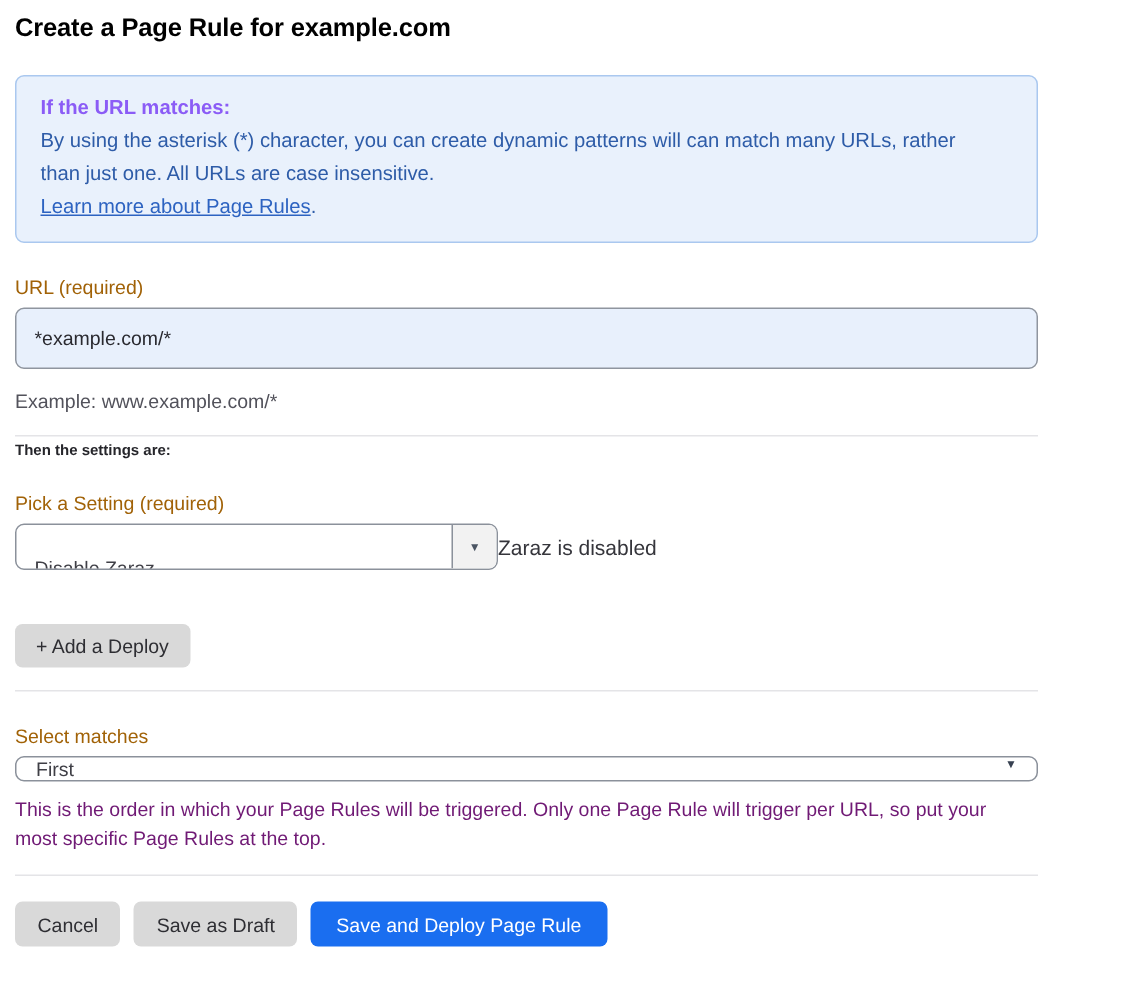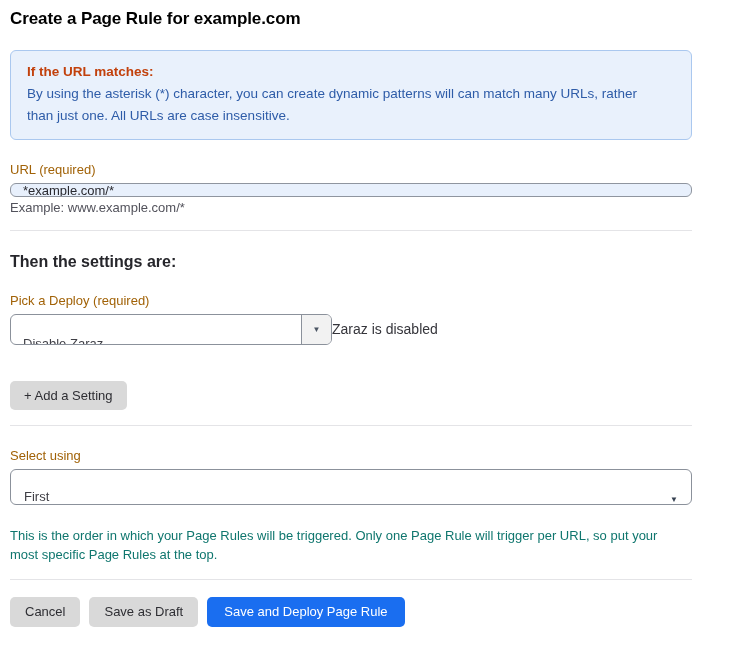--- a/index.html
+++ b/index.html
@@ -23,62 +23,62 @@
 
   .info-box {
     margin-top: 21px;
     background: #e9f1fc;
     border: 1px solid #aac8ef;
     border-radius: 6px;
     padding: 10px 16px 12px;
     font-size: 13.5px;
     line-height: 22px;
   }
-  .info-heading { font-weight: 700; color: #c2410c; }
+  .info-heading { font-weight: 700; color: #8b5cf6; }
   .info-body { color: #2e5ca8; max-width: 630px; }
   .info-link {
     color: #2d63c1;
     text-decoration: underline;
     cursor: pointer;
   }
   .info-link-suffix { color: #2e5ca8; }
 
   .field-label {
     margin-top: 22px;
     font-size: 13px;
     color: #a16207;
   }
   .url-input {
     margin-top: 6px;
     width: 100%;
-    height: 14px;
+    height: 41px;
     background: #e8f0fc;
     border: 1px solid #8f959f;
     border-radius: 6px;
     padding: 0 12px;
     font-family: "Liberation Sans", sans-serif;
     font-size: 13px;
     color: #2a2a30;
     outline: none;
   }
   .helper-text {
-    margin-top: 1px;
+    margin-top: 14px;
     font-size: 13px;
     color: #52525b;
   }
 
   .divider {
     border: none;
     border-top: 1px solid #e4e4e7;
     margin: 15px 0 0 0;
   }
 
   .section-heading {
-    margin-top: 22px;
-    font-size: 16px;
+    margin-top: 4px;
+    font-size: 10px;
     font-weight: 700;
     color: #26262b;
   }
 
   .setting-row {
     margin-top: 6px;
     display: flex;
     align-items: center;
   }
   .setting-select {
@@ -124,38 +124,38 @@
     padding: 7px 14px;
     font-family: "Liberation Sans", sans-serif;
     font-size: 13px;
     color: #2e2e33;
     cursor: pointer;
   }
 
   .order-select {
     margin-top: 6px;
     width: 100%;
-    height: 36px;
+    height: 17px;
     border: 1px solid #8b919b;
     border-radius: 6px;
     background: #ffffff;
     display: flex;
-    align-items: flex-end;
+    align-items: flex-start;
     justify-content: space-between;
     padding: 0 13px;
     cursor: pointer;
   }
   .order-select-value { font-size: 13px; color: #3f3f46; }
   .order-select-arrow { font-size: 8px; color: #374151; }
 
   .order-helper {
-    margin-top: 21px;
+    margin-top: 9px;
     font-size: 13px;
     line-height: 19px;
-    color: #0f766e;
+    color: #701a75;
     max-width: 678px;
   }
 
   .footer {
     margin-top: 17px;
     display: flex;
     align-items: center;
     gap: 9px;
   }
   .btn {
@@ -173,45 +173,48 @@
 </head>
 <body>
 
 <div class="container">
 
   <h1 class="page-title">Create a Page Rule for example.com</h1>
 
   <div class="info-box">
     <div class="info-heading">If the URL matches:</div>
     <div class="info-body">By using the asterisk (*) character, you can create dynamic patterns will can match many URLs, rather than just one. All URLs are case insensitive.</div>
+    <div>
+      <span class="info-link">Learn more about Page Rules</span><span class="info-link-suffix">.</span>
+    </div>
   </div>
 
   <div class="field-label">URL (required)</div>
   <input class="url-input" type="text" value="*example.com/*" style="">
   <div class="helper-text">Example: www.example.com/*</div>
 
   <hr class="divider">
 
   <div class="section-heading">Then the settings are:</div>
 
-  <div class="field-label">Pick a Deploy (required)</div>
+  <div class="field-label">Pick a Setting (required)</div>
   <div class="setting-row">
     <div class="setting-select">
       <span class="setting-select-value">Disable Zaraz</span>
       <span class="setting-select-arrow">▼</span>
     </div>
     <span class="setting-status">Zaraz is disabled</span>
   </div>
 
-  <button class="add-setting-btn">+ Add a Setting</button>
+  <button class="add-setting-btn">+ Add a Deploy</button>
 
   <hr class="divider">
 
 
-  <div class="field-label">Select using</div>
+  <div class="field-label">Select matches</div>
   <div class="order-select">
     <span class="order-select-value">First</span>
     <span class="order-select-arrow">▼</span>
   </div>
   <div class="order-helper">This is the order in which your Page Rules will be triggered. Only one Page Rule will trigger per URL, so put your most specific Page Rules at the top.</div>
 
   <hr class="divider">
 
   <div class="footer">
     <button class="btn btn-gray">Cancel</button>

